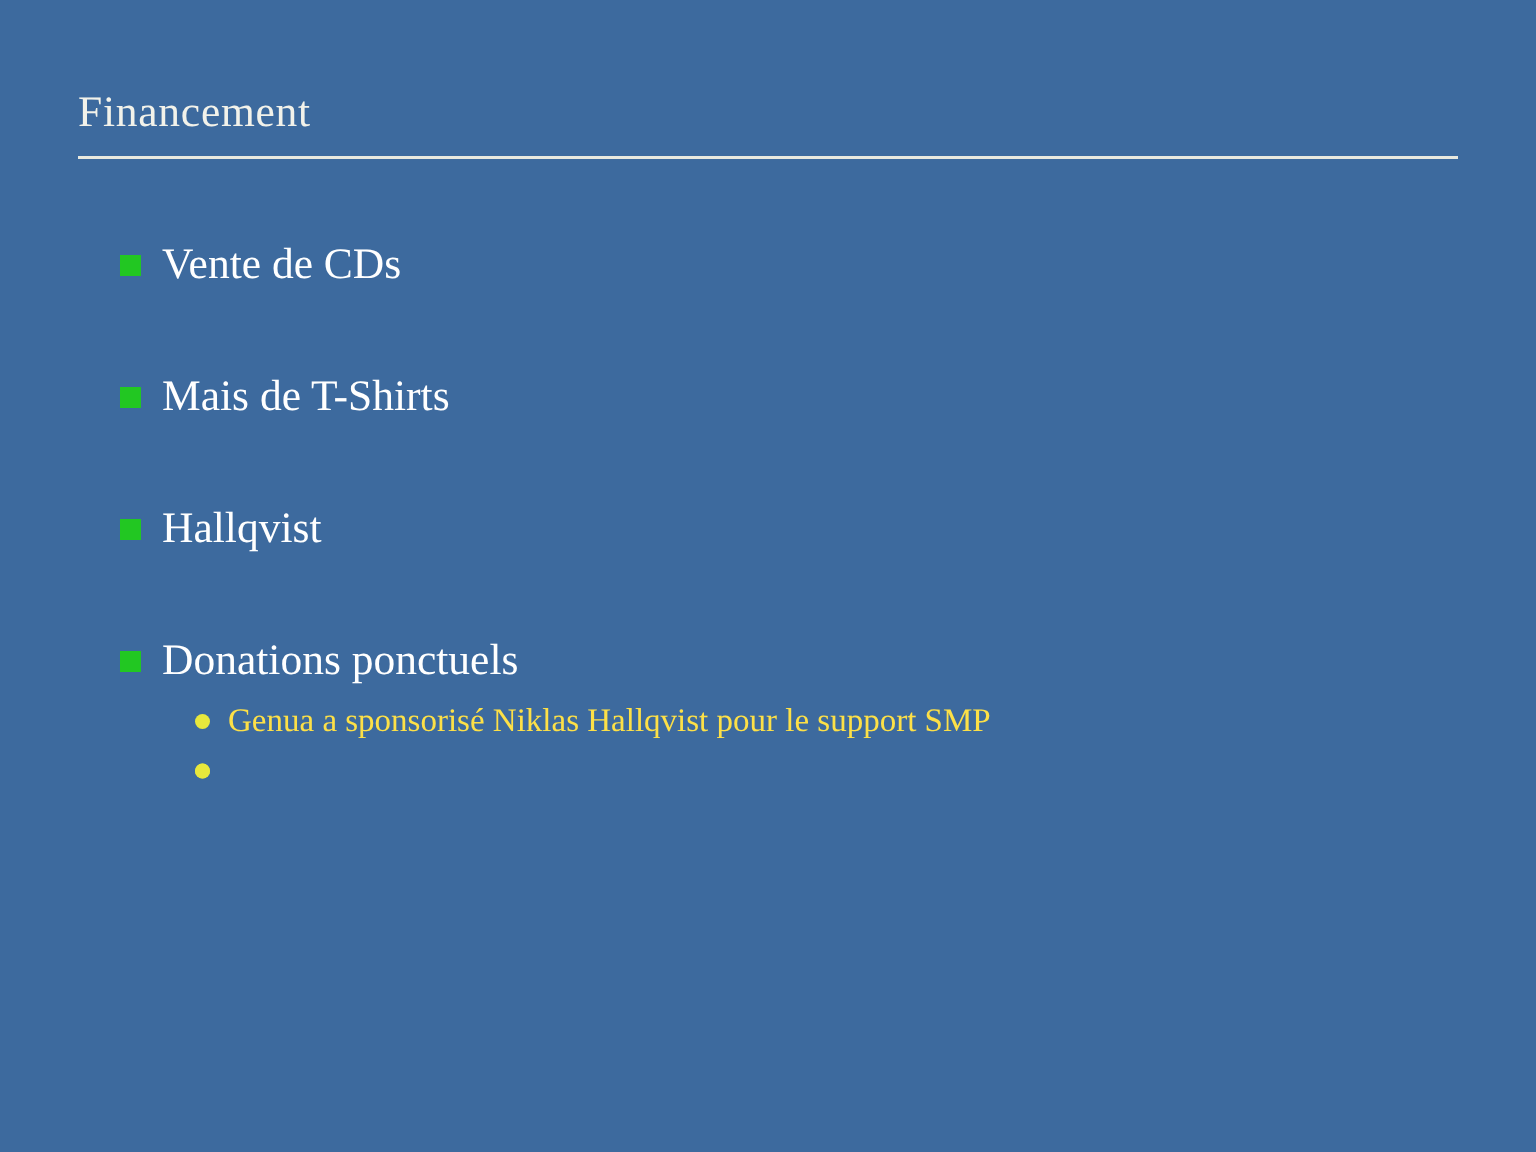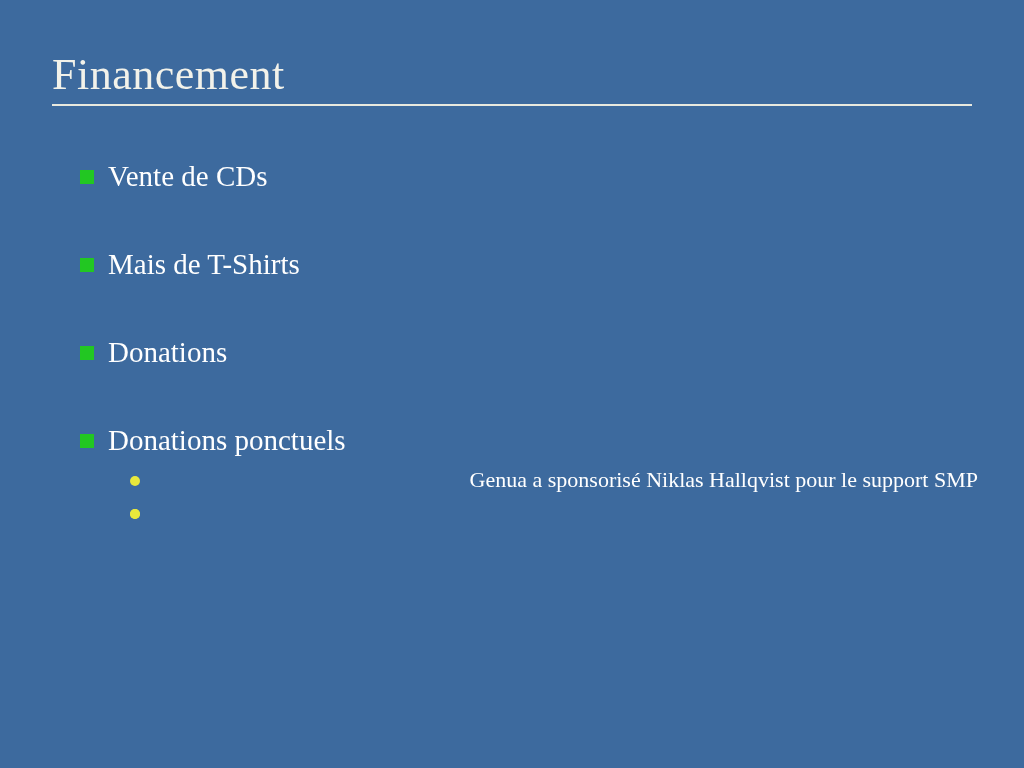--- a/index.html
+++ b/index.html
@@ -19,21 +19,21 @@
     height: 768px;
     background: #3d6a9e;
     box-sizing: border-box;
   }
   .slide-title {
     position: absolute;
     left: 52px;
     top: 48px;
     width: 920px;
     font-family: "Liberation Serif", serif;
-    font-size: 44px;
+    font-size: 29px;
     line-height: 54px;
     color: #f2f2ea;
     letter-spacing: 0.5px;
     white-space: nowrap;
   }
   .title-rule {
     position: absolute;
     left: 52px;
     top: 104px;
     width: 920px;
@@ -67,26 +67,25 @@
     background: #22c722;
     display: block;
   }
   .sub-list {
     margin-top: 6px;
     padding-left: 20px;
   }
   .bullet-l2 {
     position: relative;
     padding-left: 24px;
-    color: #ffffff;
+    color: #fde047;
     font-size: 22px;
     line-height: 33px;
     font-family: "Liberation Serif", serif;
     white-space: nowrap;
-    text-align: right;
   }
   .marker-dot {
     position: absolute;
     left: 2px;
     top: 13px;
     width: 10px;
     height: 10px;
     border-radius: 50%;
     background: #e8e83c;
     display: block;
@@ -107,21 +106,21 @@
       <span>Vente de CDs</span>
     </div>
 
     <div class="bullet-l1">
       <span class="marker-square"></span>
       <span>Mais de T-Shirts</span>
     </div>
 
     <div class="bullet-l1">
       <span class="marker-square"></span>
-      <span>Donations</span>
+      <span>Hallqvist</span>
     </div>
 
     <div class="bullet-l1">
       <span class="marker-square"></span>
       <span>Donations ponctuels</span>
 
       <div class="sub-list">
         <div class="bullet-l2">
           <span class="marker-dot"></span>
           <span>Genua a sponsorisé Niklas Hallqvist pour le support SMP</span>

